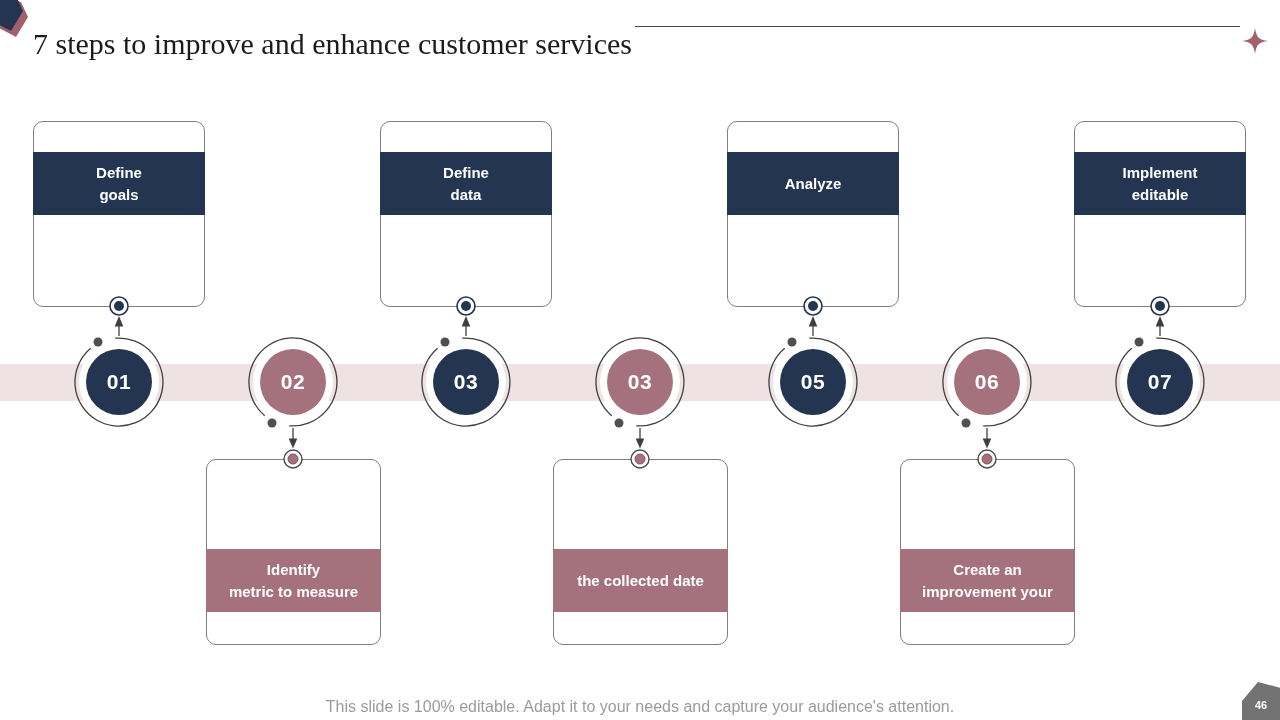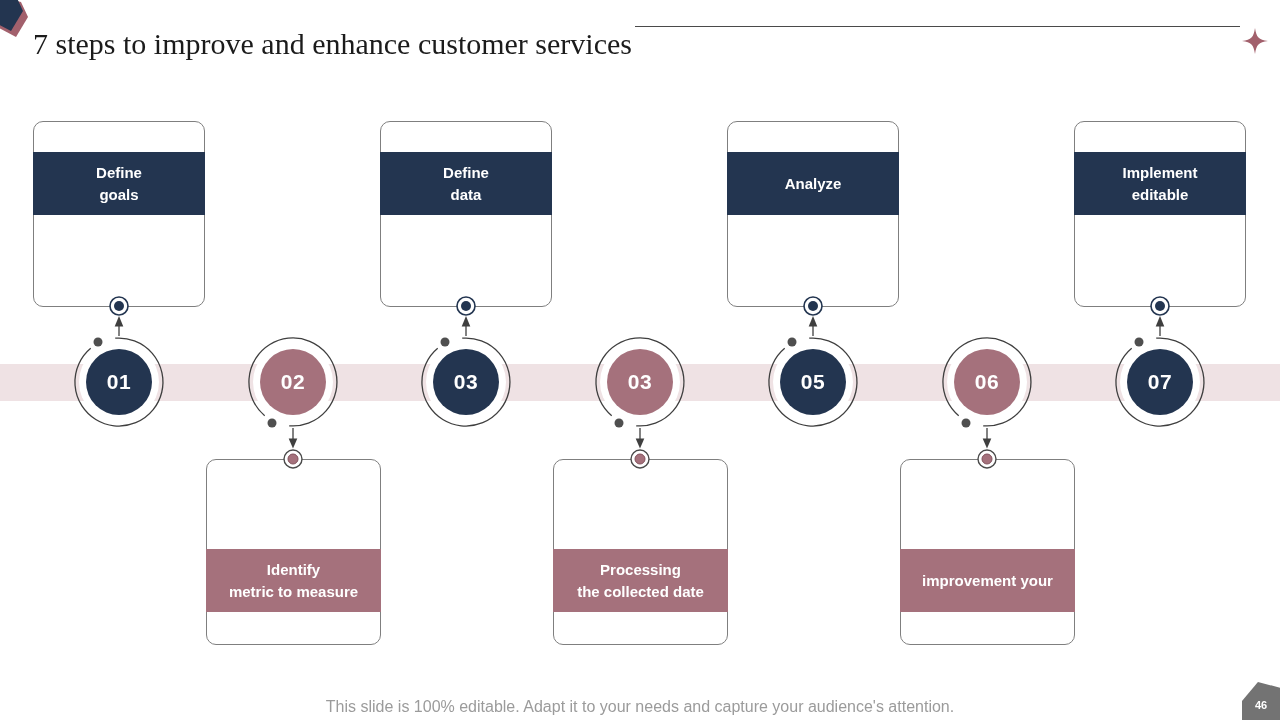--- a/index.html
+++ b/index.html
@@ -128,41 +128,41 @@
         <span>data</span>
       </div>
     </div>
     <div class="num-circle navy-fill">03</div>
   </div>
 
   
   <div class="step" style="--cx:640px">
     <div class="card card-bottom">
       <div class="card-header mauve-bg">
-        <span>Processing</span>
         <span>the collected date</span>
       </div>
     </div>
     <div class="num-circle mauve-fill">03</div>
   </div>
 
   
   <div class="step" style="--cx:813px">
     <div class="card card-top">
       <div class="card-header navy-bg">
         <span>Analyze</span>
       </div>
     </div>
     <div class="num-circle navy-fill">05</div>
   </div>
 
   
   <div class="step" style="--cx:987px">
     <div class="card card-bottom">
       <div class="card-header mauve-bg">
+        <span>Create an</span>
         <span>improvement your</span>
       </div>
     </div>
     <div class="num-circle mauve-fill">06</div>
   </div>
 
   
   <div class="step" style="--cx:1160px">
     <div class="card card-top">
       <div class="card-header navy-bg">

